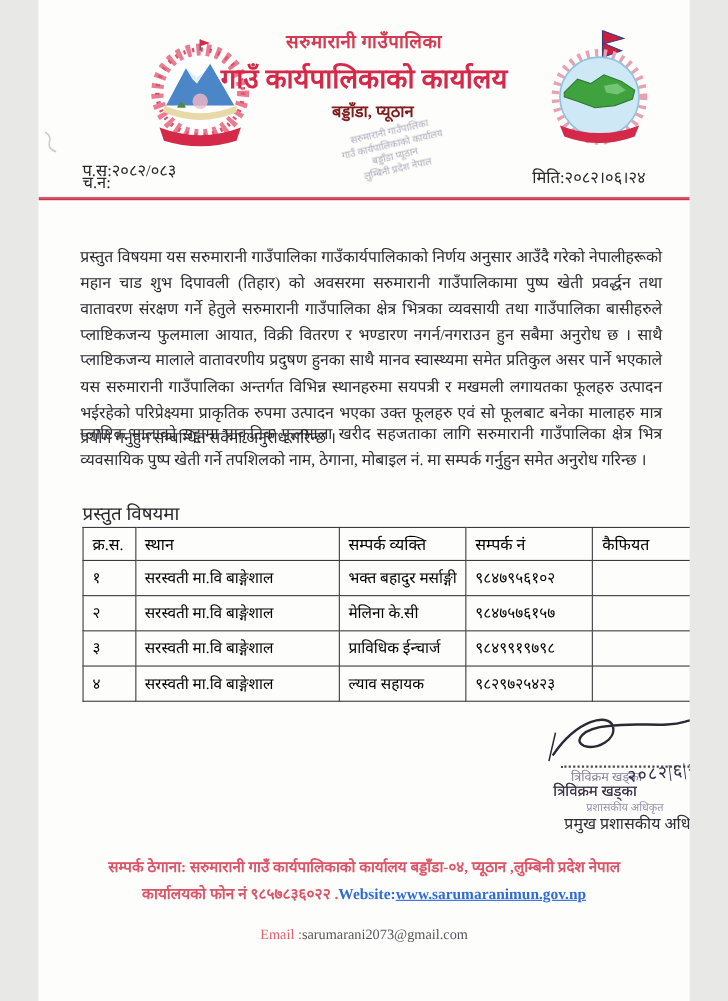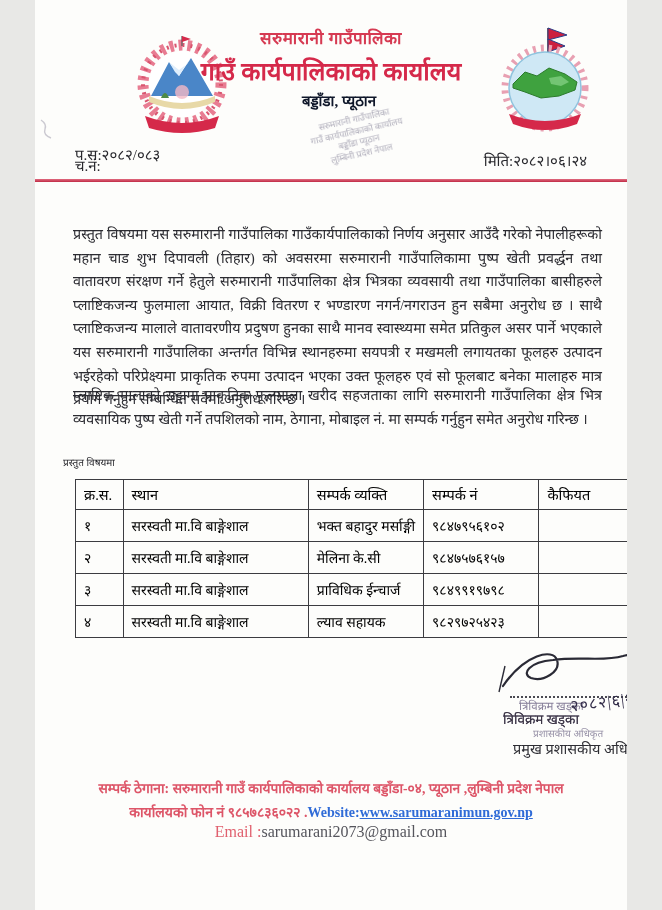--- a/index.html
+++ b/index.html
@@ -10,21 +10,21 @@
     margin:0 auto;
     background:#fdfdfb;
     font-family:"Liberation Serif", serif;
     color:#28282d;
     overflow:hidden;
   }
   
   .head-center{position:absolute;left:0;right:0;top:26px;text-align:center;}
   .muni-name{font-size:17px;color:#d63a52;font-weight:bold;letter-spacing:.5px;}
   .office-name{font-size:25px;color:#d5294a;font-weight:bold;margin-top:4px;}
-  .addr{font-size:15px;color:#0f172a;font-weight:bold;margin-top:3px;margin-left:16px;}
+  .addr{font-size:15px;color:#7f1d1d;font-weight:bold;margin-top:3px;margin-left:16px;}
   .emblem{position:absolute;}
   .emblem-left{left:96px;top:34px;}
   .emblem-right{left:456px;top:26px;}
   .head-stamp{
     position:absolute;left:238px;top:114px;width:170px;
     transform:rotate(-13deg);
     color:rgba(104,100,128,.55);
     font-size:9px;line-height:11.5px;text-align:center;
     filter:blur(.35px);
     pointer-events:none;
@@ -38,21 +38,21 @@
     background:linear-gradient(#e06b80,#c02a44);}
   
   .subject{position:absolute;left:0;right:0;top:191px;text-align:center;
     font-size:16px;font-weight:bold;}
   .subject span{border-bottom:1.5px solid #2a2a30;padding-bottom:1px;}
   
   .para{position:absolute;left:38px;right:25px;text-align:justify;
     font-size:14.3px;line-height:23.6px;color:#2b2b31;}
   .para1{top:223px;}
   .para2{top:384px;}
-  .table-intro{position:absolute;left:28px;top:455px;font-size:10px;}
+  .table-intro{position:absolute;left:40px;top:455px;font-size:17px;}
   
   table.contact{position:absolute;left:40px;top:479px;width:593px;
     border-collapse:collapse;font-size:14px;color:#000000;table-layout:fixed;}
   table.contact th,table.contact td{
     border:1.2px solid #3c3c40;padding:3px 6px 4px 8px;text-align:left;
     font-weight:normal;white-space:nowrap;overflow:hidden;}
   table.contact th{font-size:14.5px;height:22px;}
   table.contact td{height:24px;}
   .c0{width:47px;} .c1{width:183px;} .c2{width:114px;} .c3{width:114px;} .c4{width:127px;}
   
@@ -69,21 +69,21 @@
   .sig-name{position:absolute;left:28px;top:64px;font-size:13.5px;
     color:#3a3442;text-shadow:0 0 .6px #6a6080;white-space:nowrap;}
   .sig-title{position:absolute;left:38px;top:92px;font-size:14.5px;
     color:#2e2e34;white-space:nowrap;}
   
   .footer{position:absolute;left:0;right:0;top:778px;text-align:center;}
   .f-line1{font-size:13.8px;color:#dd5568;font-weight:bold;}
   .f-line2{font-size:14px;color:#dd5568;font-weight:bold;margin-top:5px;}
   .f-link{color:#2f6bd7;text-decoration:underline;cursor:pointer;}
   .f-weblabel{color:#2f6bd7;}
-  .f-line3{font-size:16px;margin-top:2px;}
+  .f-line3{font-size:13px;margin-top:20px;}
   .f-email-label{color:#e0606e;}
   .f-email{color:#55555c;}
 </style>
 </head>
 <body>
 
 <div class="page">
 
   <div class="emblem emblem-left">
     <svg width="102" height="104" viewBox="0 0 102 104">

